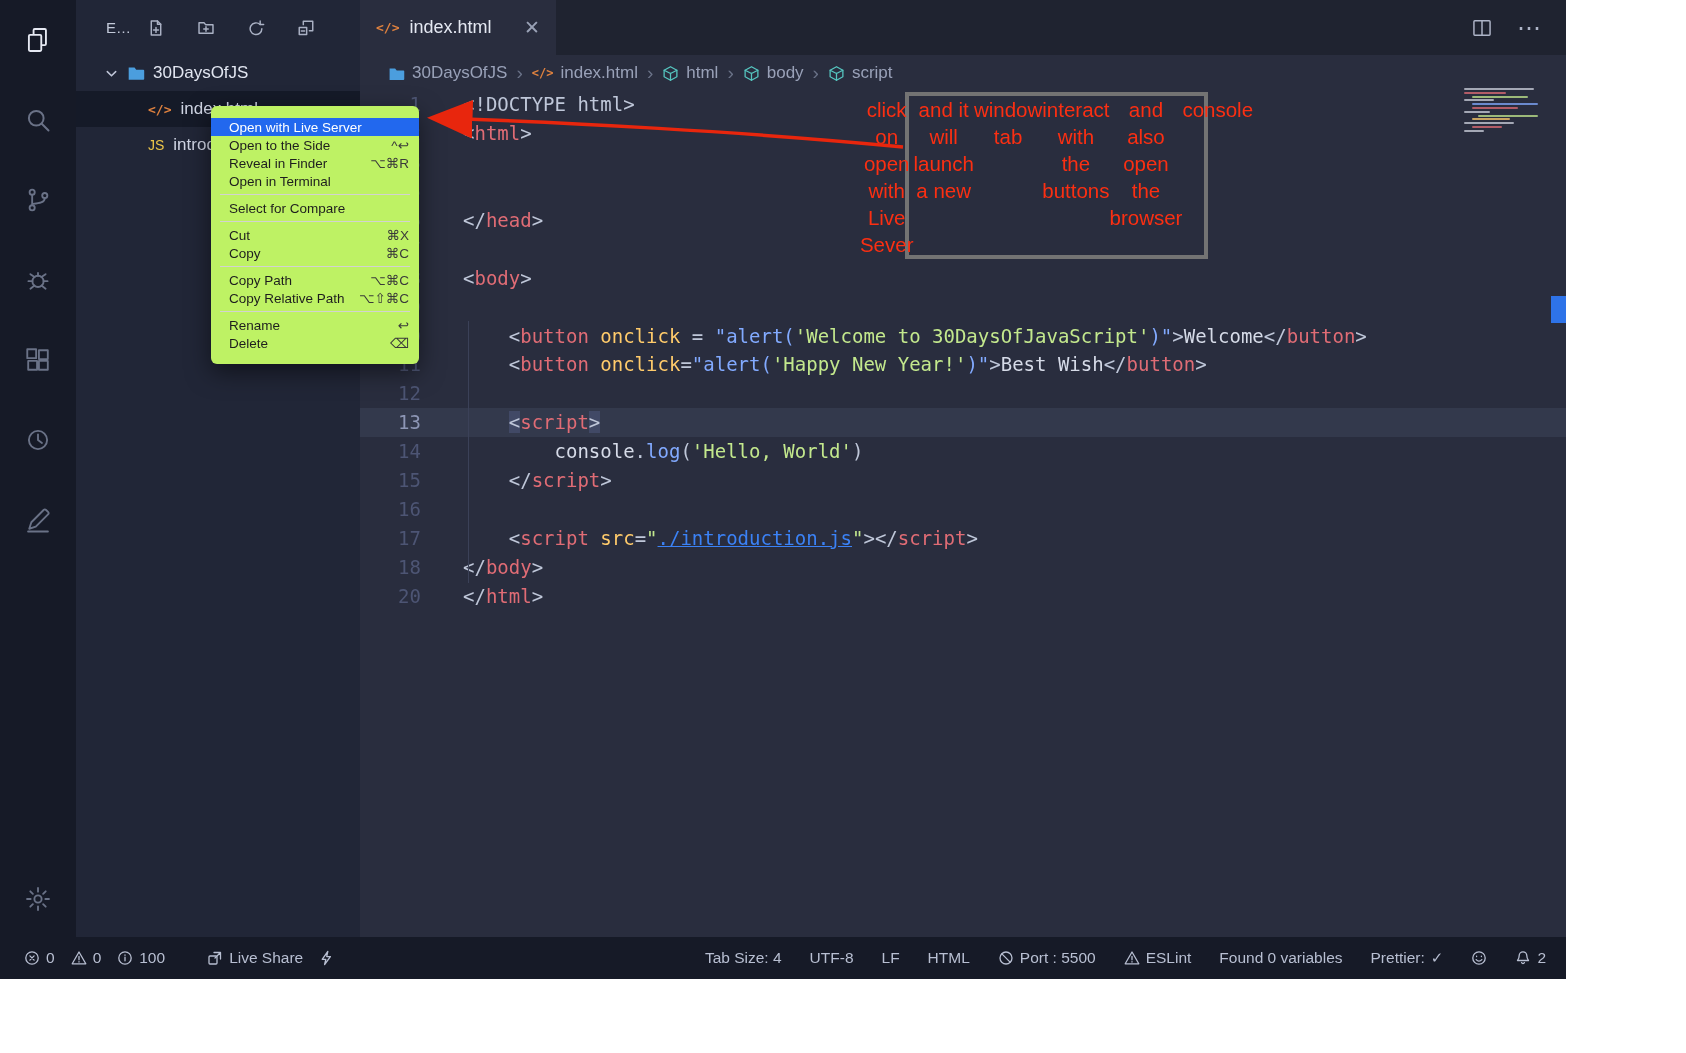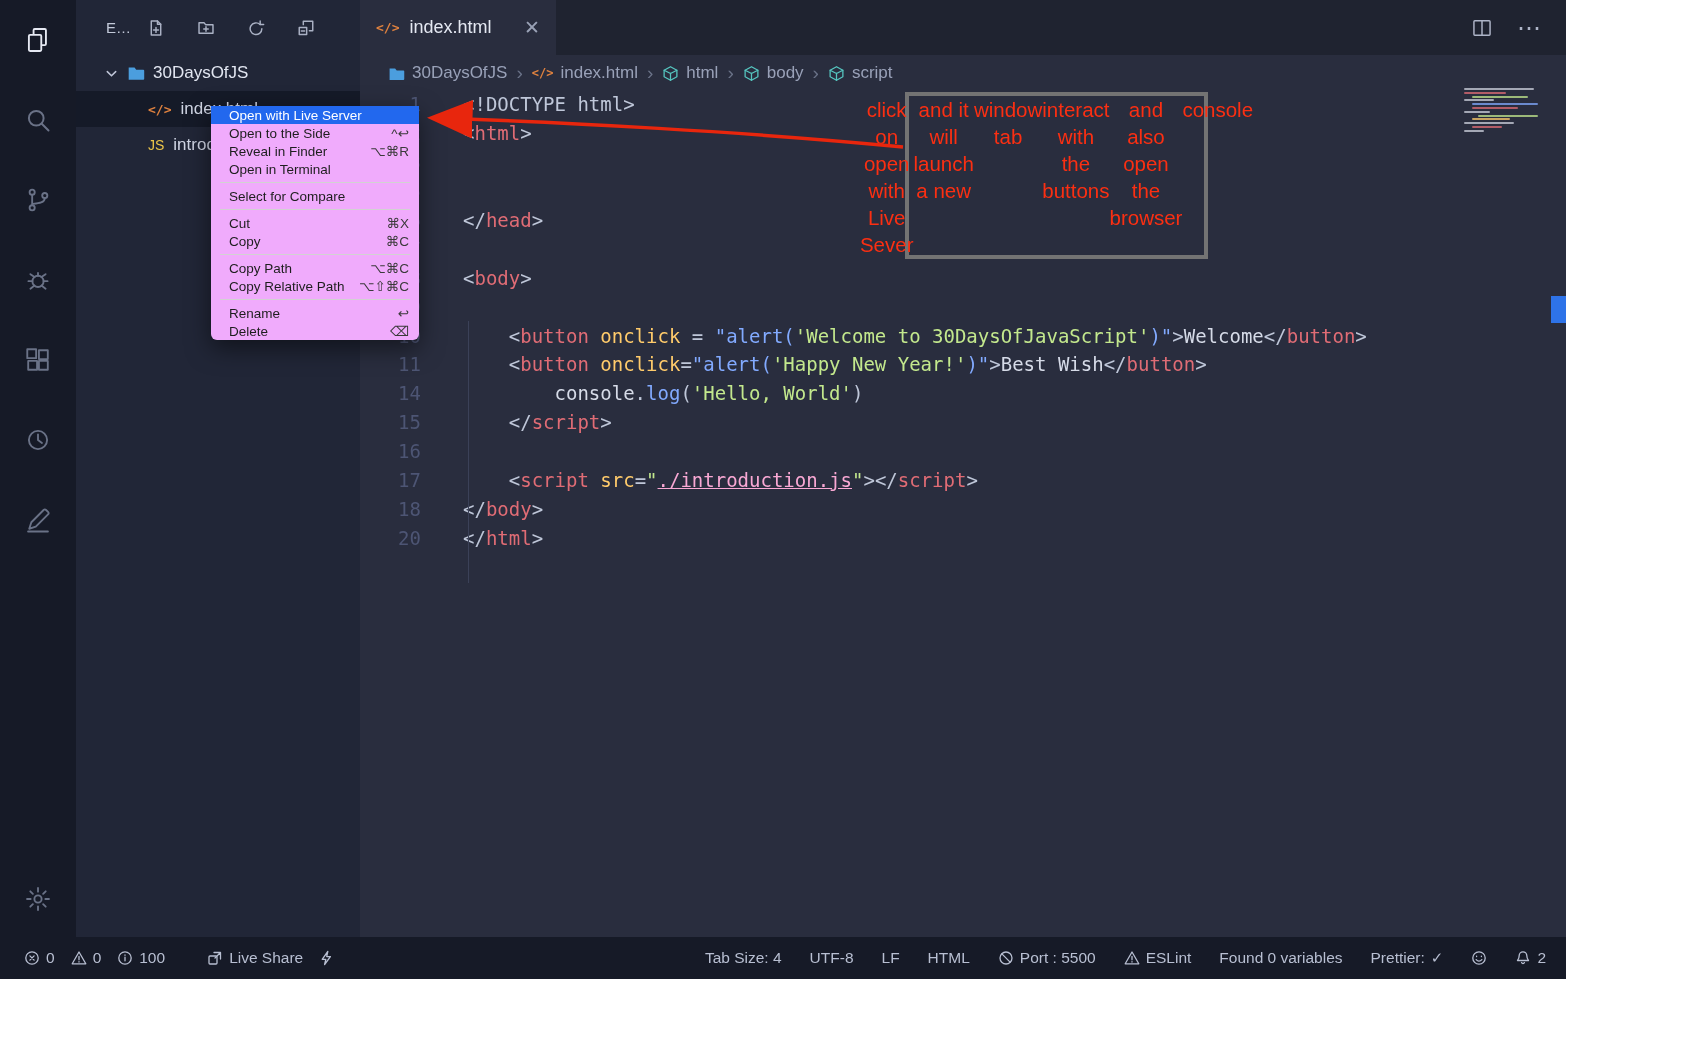--- a/index.html
+++ b/index.html
@@ -48,31 +48,31 @@
   .ci-html{color:#e0823f;font-family:"DejaVu Sans Mono",monospace;font-size:12px;font-weight:bold;}
 
   
   .editor{position:absolute;left:360px;top:90px;right:0;}
   .cline{display:flex;height:28.9px;align-items:center;font-family:"DejaVu Sans Mono",monospace;font-size:19px;white-space:pre;}
   .cline.active{background:rgba(150,162,205,0.10);}
   .cnum{width:61px;text-align:right;color:#4d5574;flex:none;}
   .cline.active .cnum{color:#8d96b5;}
   .ccode{padding-left:42px;}
   .p{color:#bfc7d9;} .tag{color:#e06c75;} .attr{color:#ffcb6b;} .str{color:#c3e88d;}
-  .fn{color:#82aaff;} .txt{color:#d6dbe8;} .link{color:#f9a8d4;text-decoration:underline;}
+  .fn{color:#82aaff;} .txt{color:#d6dbe8;} .link{color:#3b82f6;text-decoration:underline;}
   .phl{color:#bfc7d9;background:#414966;}
   .indent-guide{position:absolute;left:108px;top:231px;width:1px;height:262px;background:#3b4158;}
 
   
   .minimap{position:absolute;right:10px;top:88px;width:92px;height:50px;cursor:pointer;}
   .mm-row{height:2px;margin-bottom:1.8px;border-radius:1px;}
   .scroll-marker{position:absolute;right:0;top:296px;width:15px;height:27px;background:#2e73e8;cursor:pointer;}
 
   
-  .context-menu{position:absolute;left:211px;top:106px;width:208px;background:#f0abfc;border-radius:6px;box-shadow:0 8px 24px rgba(0,0,0,0.5);padding:0 0;z-index:50;font-size:13.5px;color:#1e1e1e;}
+  .context-menu{position:absolute;left:211px;top:106px;width:208px;background:#bef264;border-radius:6px;box-shadow:0 8px 24px rgba(0,0,0,0.5);padding:12px 0;z-index:50;font-size:13.5px;color:#1e1e1e;}
   .cm-item{display:flex;align-items:center;height:18px;padding:0 10px 0 18px;cursor:pointer;}
   .cm-item.hl{background:#2268ee;color:#ffffff;}
   .cm-label{flex:1;white-space:nowrap;}
   .cm-key{color:#3a3a3a;margin-left:12px;white-space:nowrap;}
   .cm-sep{height:1px;background:#d2d2d2;margin:4px 9px;}
 
   
   .ann-box{position:absolute;left:905px;top:92px;width:303px;height:167px;border:4px solid #737373;box-sizing:border-box;display:flex;flex-direction:row;justify-content:center;text-align:center;color:#fb2f12;font-size:20.5px;line-height:27px;z-index:40;}
   .arrow-svg{position:absolute;left:0;top:0;z-index:60;pointer-events:none;}
 
@@ -233,20 +233,22 @@
   <div class="cline"><span class="cnum">1</span><span class="ccode"><span class="p">&lt;!DOCTYPE html&gt;</span></span></div>
       <div class="cline"><span class="cnum">2</span><span class="ccode"><span class="p">&lt;</span><span class="tag">html</span><span class="p">&gt;</span></span></div>
       <div class="cline"><span class="cnum">3</span><span class="ccode"></span></div>
       <div class="cline"><span class="cnum">5</span></div>
       <div class="cline"><span class="cnum">6</span><span class="ccode"><span class="p">&lt;/</span><span class="tag">head</span><span class="p">&gt;</span></span></div>
       <div class="cline"><span class="cnum">7</span><span class="ccode"></span></div>
       <div class="cline"><span class="cnum">8</span><span class="ccode"><span class="p">&lt;</span><span class="tag">body</span><span class="p">&gt;</span></span></div>
       <div class="cline"><span class="cnum">9</span><span class="ccode"></span></div>
       <div class="cline"><span class="cnum">10</span><span class="ccode"><span class="p">    &lt;</span><span class="tag">button</span><span class="p"> </span><span class="attr">onclick</span><span class="p"> = </span><span class="fn">"alert(</span><span class="str">'Welcome to 30DaysOfJavaScript'</span><span class="fn">)"</span><span class="p">&gt;</span><span class="txt">Welcome</span><span class="p">&lt;/</span><span class="tag">button</span><span class="p">&gt;</span></span></div>
       <div class="cline"><span class="cnum">11</span><span class="ccode"><span class="p">    &lt;</span><span class="tag">button</span><span class="p"> </span><span class="attr">onclick</span><span class="p">=</span><span class="fn">"alert(</span><span class="str">'Happy New Year!'</span><span class="fn">)"</span><span class="p">&gt;</span><span class="txt">Best Wish</span><span class="p">&lt;/</span><span class="tag">button</span><span class="p">&gt;</span></span></div>
+      <div class="cline"><span class="cnum">12</span><span class="ccode"></span></div>
+      <div class="cline active"><span class="cnum">13</span><span class="ccode"><span class="p">    </span><span class="phl">&lt;</span><span class="tag">script</span><span class="phl">&gt;</span></span></div>
       <div class="cline"><span class="cnum">14</span><span class="ccode"><span class="p">        </span><span class="txt">console</span><span class="p">.</span><span class="fn">log</span><span class="p">(</span><span class="str">'Hello, World'</span><span class="p">)</span></span></div>
       <div class="cline"><span class="cnum">15</span><span class="ccode"><span class="p">    &lt;/</span><span class="tag">script</span><span class="p">&gt;</span></span></div>
       <div class="cline"><span class="cnum">16</span><span class="ccode"></span></div>
       <div class="cline"><span class="cnum">17</span><span class="ccode"><span class="p">    &lt;</span><span class="tag">script</span><span class="p"> </span><span class="attr">src</span><span class="p">=</span><span class="str">"</span><span class="link">./introduction.js</span><span class="str">"</span><span class="p">&gt;</span><span class="p">&lt;/</span><span class="tag">script</span><span class="p">&gt;</span></span></div>
       <div class="cline"><span class="cnum">18</span><span class="ccode"><span class="p">&lt;/</span><span class="tag">body</span><span class="p">&gt;</span></span></div>
       <div class="cline"><span class="cnum">20</span><span class="ccode"><span class="p">&lt;/</span><span class="tag">html</span><span class="p">&gt;</span></span></div>
     </div>
 
   <div class="minimap" id="minimap">
       <div class="mm-row" style="margin-left: 0px; width: 70px; background: rgb(205, 210, 222); opacity: 0.75;"></div>

